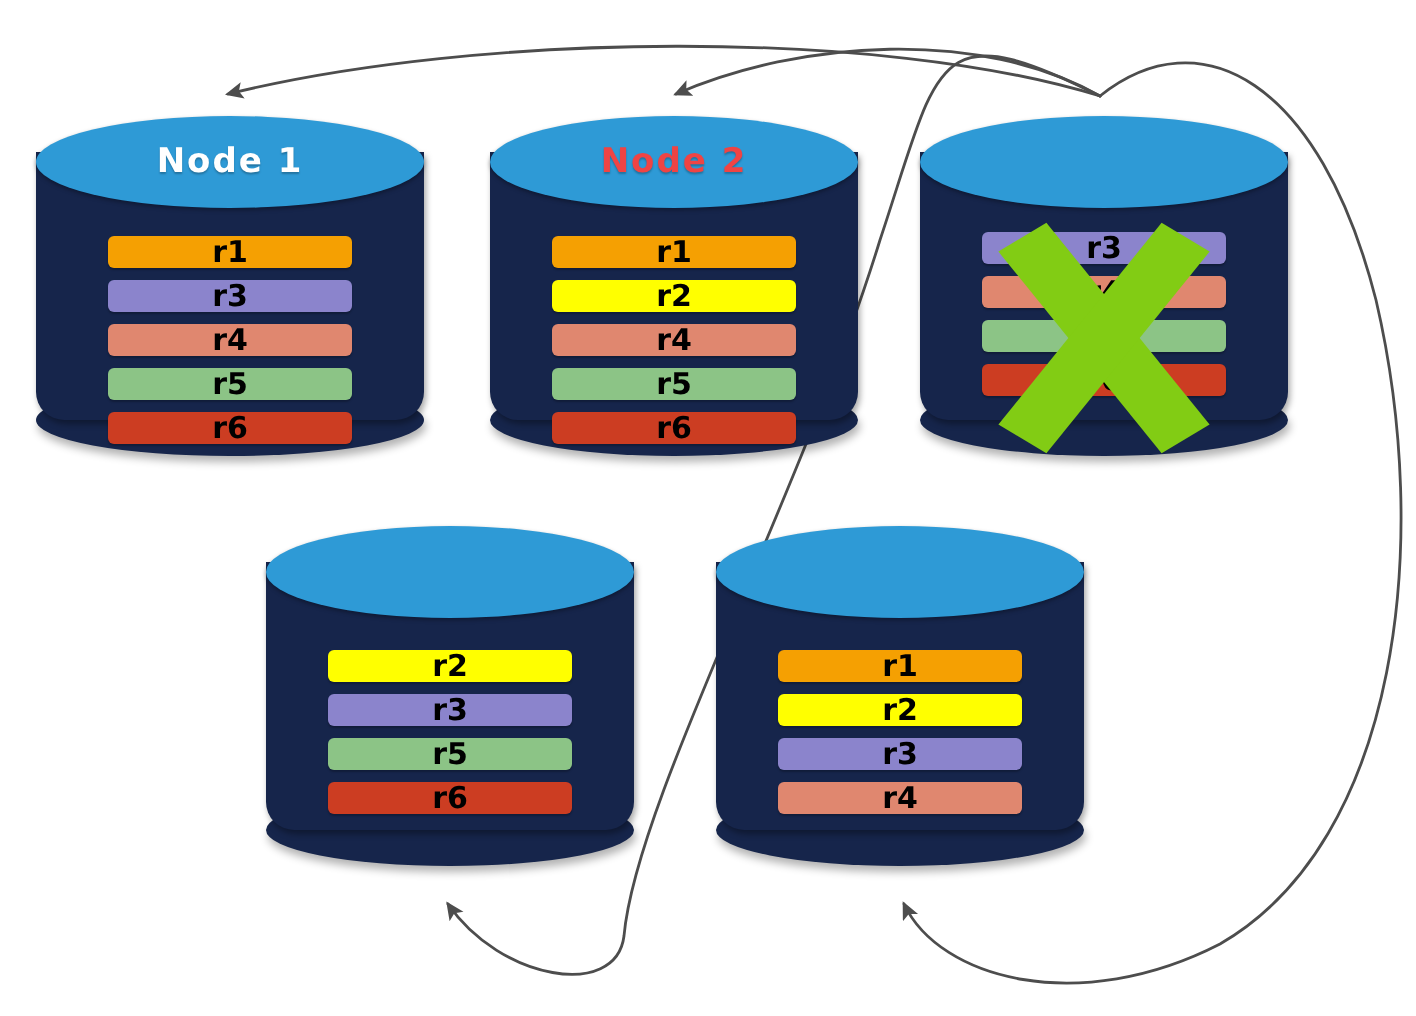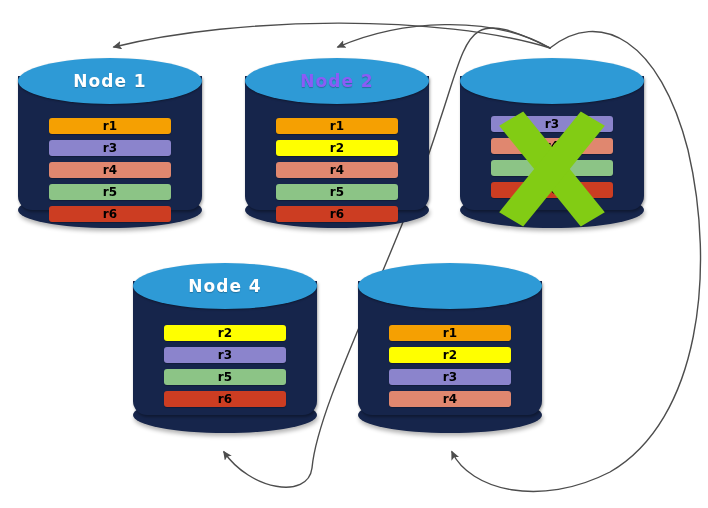--- a/index.html
+++ b/index.html
@@ -85,21 +85,21 @@
     border-radius: 3px;
     box-shadow: 0 1px 1px rgba(0,0,0,0.25);
   }
   .row-label {
     position: absolute;
     left: 0;
     top: 0;
     width: 100%;
     line-height: 16px;
     text-align: center;
-    font-size: 12px;
+    font-size: 15px;
     font-weight: bold;
     color: #000000;
   }
   .cross {
     position: absolute;
     z-index: 8;
     pointer-events: none;
   }
 </style>
 </head>
@@ -115,21 +115,21 @@
     </defs>
     <g id="arrow-paths" fill="none" stroke="#4d4d4d" stroke-width="1.4" stroke-linecap="round">
         <path d="M 550 48 C 440 14, 240 16, 114 47" marker-end="url(#arrowhead)"></path>
         <path d="M 550 48 C 490 14, 400 20, 338 47" marker-end="url(#arrowhead)"></path>
         <path d="M 550 48 C 466 6, 470 30, 440 120 C 400 250, 318 400, 312 468 C 308 500, 250 490, 224 452" marker-end="url(#arrowhead)"></path>
         <path d="M 550 48 C 600 8, 660 40, 688 150 C 716 270, 700 420, 610 472 C 540 508, 470 490, 452 452" marker-end="url(#arrowhead)"></path>
       </g>
   </svg>
 
   <div id="nodes-container">
-      <div class="node" style="left: 18px; top: 58px; width: 184px; height: 170px;">
+      <div class="node" style="left: 18px; top: 58px; width: 184px; height: 170px; padding-left: 10px;">
         <div class="cyl-bottom" style="background: rgb(22, 37, 75);"></div>
         <div class="cyl-body" style="background: rgb(22, 37, 75);"></div>
         <div class="cyl-top" style="background: rgb(46, 154, 214);"></div>
         <div class="node-label" style="color: rgb(255, 255, 255);">Node  1</div>
         <div class="rows" style="top: 60px;">
           <div class="row" style="background: rgb(245, 160, 2); width: 122px;">
             <span class="row-label" style="color: rgb(0, 0, 0);">r1</span>
           </div>
           <div class="row" style="background: rgb(139, 132, 204); width: 122px;">
             <span class="row-label" style="color: rgb(0, 0, 0);">r3</span>
@@ -142,21 +142,21 @@
           </div>
           <div class="row" style="background: rgb(204, 61, 34); width: 122px;">
             <span class="row-label" style="color: rgb(0, 0, 0);">r6</span>
           </div>
         </div>
       </div>
       <div class="node" style="left: 245px; top: 58px; width: 184px; height: 170px;">
         <div class="cyl-bottom" style="background: rgb(22, 37, 75);"></div>
         <div class="cyl-body" style="background: rgb(22, 37, 75);"></div>
         <div class="cyl-top" style="background: rgb(46, 154, 214);"></div>
-        <div class="node-label" style="color: #8b5cf6;">Node  2</div>
+        <div class="node-label" style="color: #ef4444;">Node  2</div>
         <div class="rows" style="top: 60px;">
           <div class="row" style="background: rgb(245, 160, 2); width: 122px;">
             <span class="row-label" style="color: rgb(0, 0, 0);">r1</span>
           </div>
           <div class="row" style="background: rgb(255, 255, 0); width: 122px;">
             <span class="row-label" style="color: rgb(0, 0, 0);">r2</span>
           </div>
           <div class="row" style="background: rgb(224, 135, 111); width: 122px;">
             <span class="row-label" style="color: rgb(0, 0, 0);">r4</span>
           </div>
@@ -188,21 +188,20 @@
         </div>
         <svg class="cross" width="120" height="120" viewBox="0 0 100 100" style="left: 32px; top: 51px;">
           <path d="M 6 14 L 26 2 L 94 86 L 74 98 Z" fill="#82cc14"></path>
           <path d="M 94 14 L 74 2 L 6 86 L 26 98 Z" fill="#82cc14"></path>
         </svg>
       </div>
       <div class="node" style="left: 133px; top: 263px; width: 184px; height: 170px;">
         <div class="cyl-bottom" style="background: rgb(22, 37, 75);"></div>
         <div class="cyl-body" style="background: rgb(22, 37, 75);"></div>
         <div class="cyl-top" style="background: rgb(46, 154, 214);"></div>
-        <div class="node-label" style="color: rgb(255, 255, 255);">Node  4</div>
         <div class="rows" style="top: 62px;">
           <div class="row" style="background: rgb(255, 255, 0); width: 122px;">
             <span class="row-label" style="color: rgb(0, 0, 0);">r2</span>
           </div>
           <div class="row" style="background: rgb(139, 132, 204); width: 122px;">
             <span class="row-label" style="color: rgb(0, 0, 0);">r3</span>
           </div>
           <div class="row" style="background: rgb(140, 196, 134); width: 122px;">
             <span class="row-label" style="color: rgb(0, 0, 0);">r5</span>
           </div>

